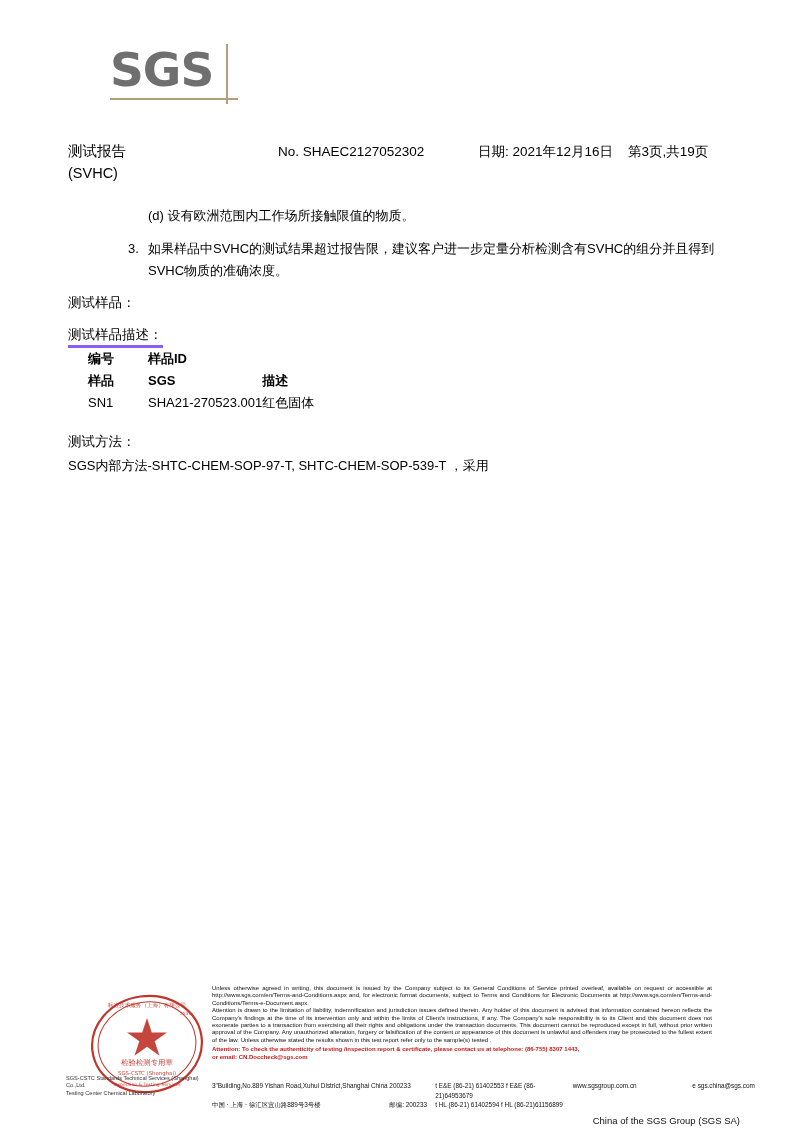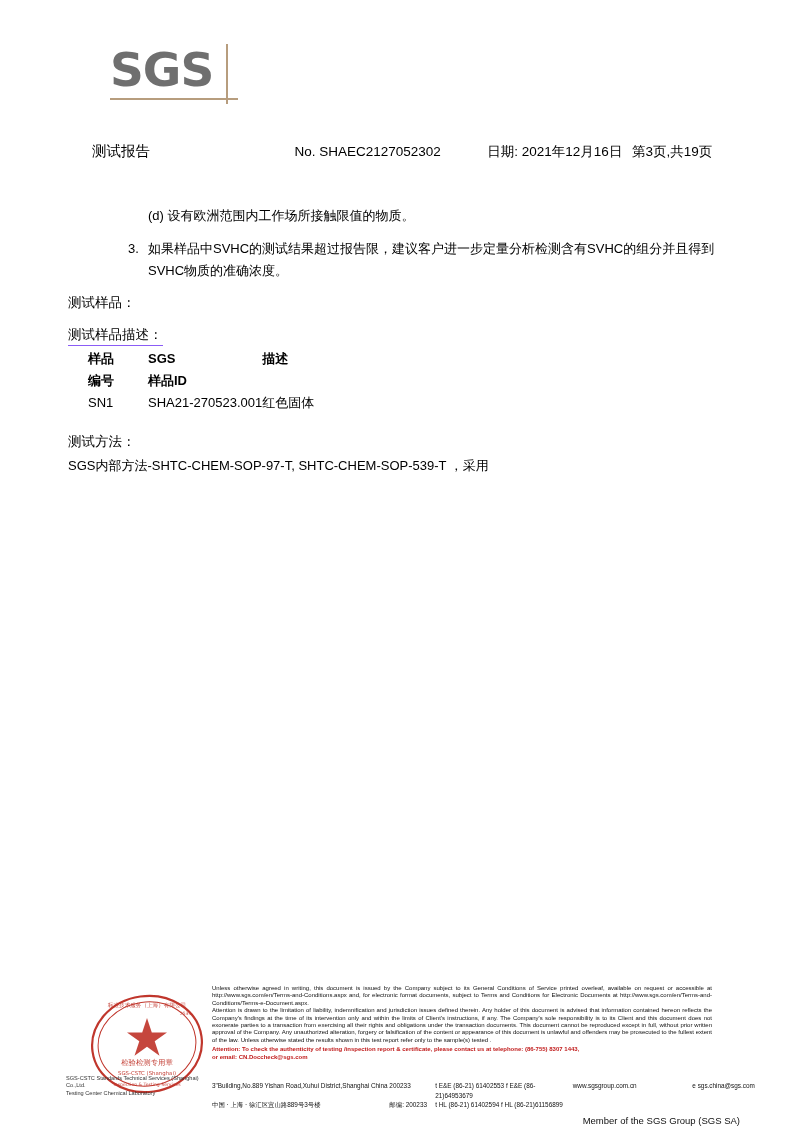--- a/index.html
+++ b/index.html
@@ -54,21 +54,20 @@
   .hdr {
     position: absolute;
     left: 68px;
     top: 142px;
     width: 670px;
     font-size: 13.5px;
   }
   .hdr-row {
     display: flex;
     align-items: baseline;
-    margin-left: 24px;
   }
   .hdr-title {
     width: 210px;
     font-size: 14.5px;
   }
   .hdr-no { width: 200px; }
   .hdr-date { width: 150px; }
   .hdr-page { width: 110px; }
   .hdr-title2 {
     margin-top: 4px;
@@ -95,21 +94,21 @@
   .list-num { width: 20px; flex: 0 0 20px; }
   .list-body { flex: 1 1 auto; }
 
   .sec-title {
     position: absolute;
     font-size: 13.5px;
   }
   #sample-heading { left: 68px; top: 294px; }
   #sample-desc-heading {
     left: 68px; top: 326px;
-    border-bottom: 1px solid #8b5cf6;
+    border-bottom: 3px solid #8b5cf6;
     padding-bottom: 1px;
   }
 
   
   .sample-table {
     position: absolute;
     left: 88px;
     top: 350px;
     font-size: 13px;
     border-collapse: collapse;
@@ -221,43 +220,44 @@
   </div>
   <div class="logo-rule-v"></div>
 
   <div class="hdr">
     <div class="hdr-row">
       <div class="hdr-title">测试报告</div>
       <div class="hdr-no">No. SHAEC2127052302</div>
       <div class="hdr-date">日期: 2021年12月16日</div>
       <div class="hdr-page">第3页,共19页</div>
     </div>
+    <div class="hdr-title2">(SVHC)</div>
   </div>
 
   <div class="para-d">(d) 设有欧洲范围内工作场所接触限值的物质。</div>
 
   <div class="list-item">
     <div class="list-num">3.</div>
     <div class="list-body">如果样品中SVHC的测试结果超过报告限，建议客户进一步定量分析检测含有SVHC的组分并且得到SVHC物质的准确浓度。</div>
   </div>
 
   <div class="sec-title" id="sample-heading">测试样品：</div>
   <div class="sec-title" id="sample-desc-heading">测试样品描述：</div>
 
   <table class="sample-table">
     <tbody>
+      <tr class="hrow">
+        <td class="col-a">编号</td>
+        <td class="col-b">样品ID</td>
+        <td class="col-c"></td>
+      </tr>
       <tr class="hrow">
         <td class="col-a">样品</td>
         <td class="col-b">SGS</td>
         <td class="col-c">描述</td>
-      </tr>
-      <tr class="hrow">
-        <td class="col-a">编号</td>
-        <td class="col-b">样品ID</td>
-        <td class="col-c"></td>
       </tr>
       <tr>
         <td class="col-a">SN1</td>
         <td class="col-b">SHA21-270523.001</td>
         <td class="col-c">红色固体</td>
       </tr>
     </tbody>
   </table>
 
   <div id="method-heading">测试方法：</div>
@@ -310,16 +310,16 @@
       </div>
       <div class="addr-row">
         <div class="addr-c1">中国 · 上海 · 徐汇区宜山路889号3号楼</div>
         <div class="addr-c2">邮编: 200233</div>
         <div class="addr-c3">t HL (86-21) 61402594   f HL (86-21)61156899</div>
         <div class="addr-c4"></div>
         <div class="addr-c5"></div>
       </div>
     </div>
 
-    <div class="member">Member of the SGS Group (SGS SA)</div>
+    <div class="member">China of the SGS Group (SGS SA)</div>
   </div>
 
 </div>
 
 </body></html>

